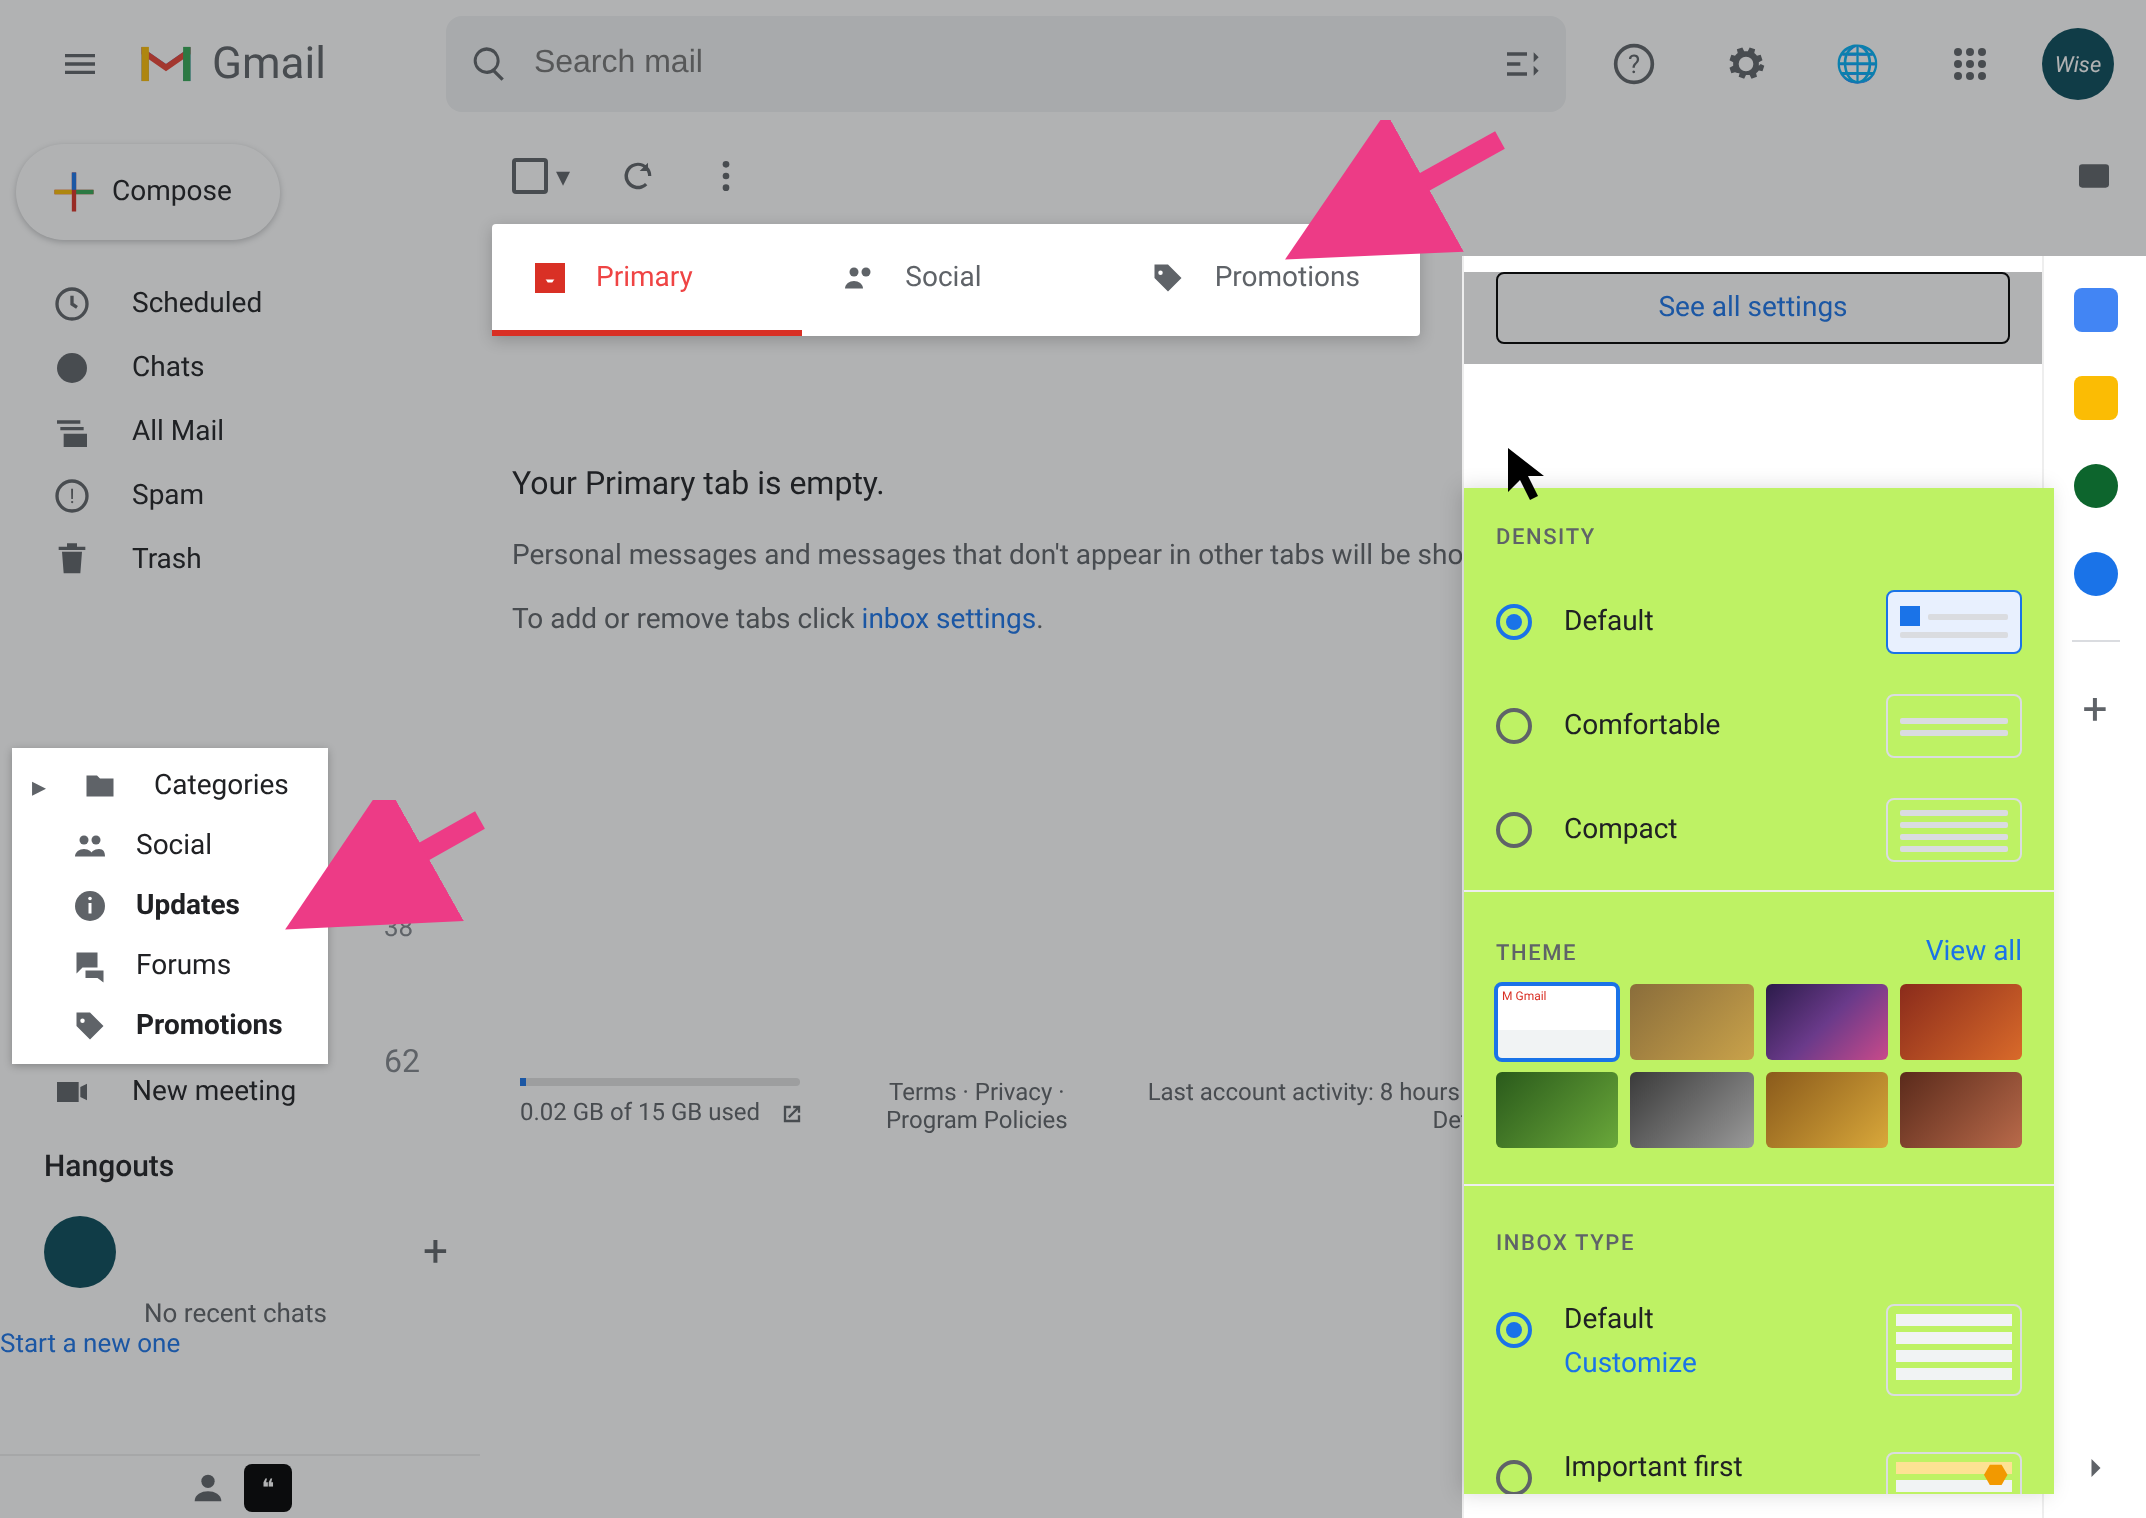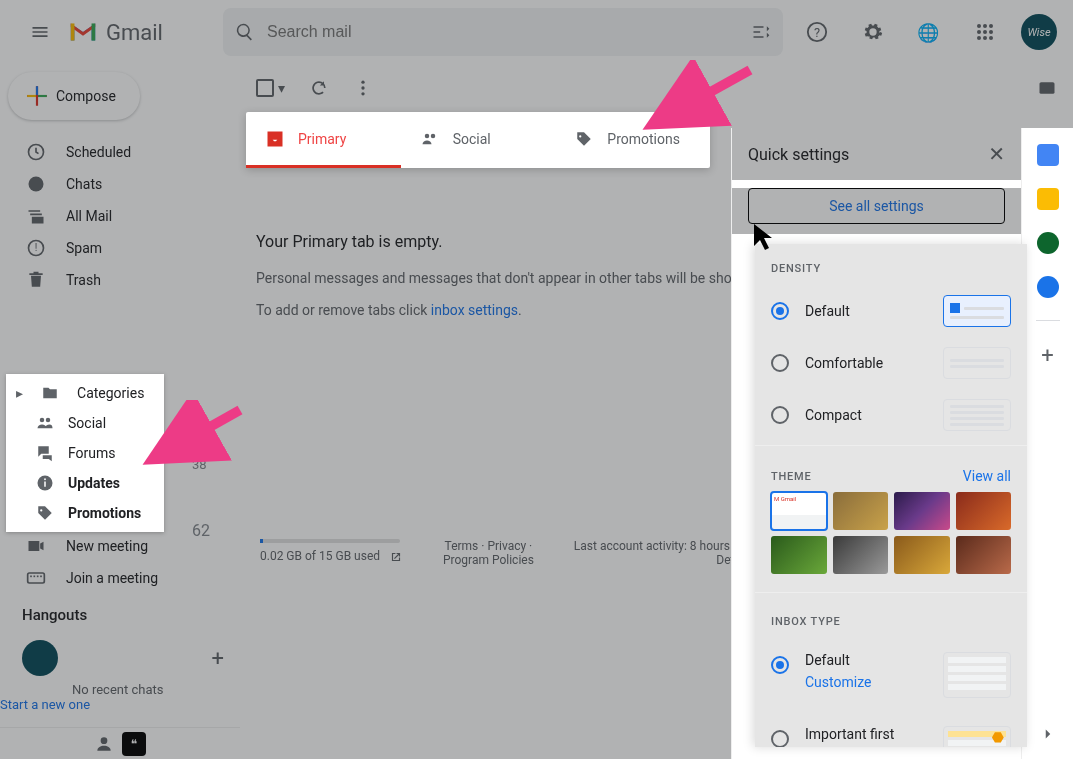--- a/index.html
+++ b/index.html
@@ -56,21 +56,21 @@
 .footer { position:absolute; bottom:180px; left:0; right:300px; padding:12px 20px; display:flex; justify-content:space-between; font-size:12px; color:#5f6368; }
 .storage-bar { width:140px; height:4px; background:#e0e0e0; border-radius:2px; margin-bottom:6px; }
 .storage-bar .fill { width:2%; height:100%; background:#1a73e8; }
 .footer-mid { text-align:center; }
 .footer-right { text-align:right; }
 
 .quick-settings { position:absolute; right:52px; top:64px; width:290px; bottom:0; background:#fff; border-left:1px solid #eee; z-index:10; }
 .qs-header { height:52px; display:flex; align-items:center; justify-content:space-between; padding:0 16px; font-size:16px; position:relative; }
 .qs-seeall { margin:8px 16px; height:36px; border:1px solid #000000; border-radius:4px; display:flex; align-items:center; justify-content:center; color:#1a73e8; font-size:14px; cursor:pointer; }
 
-.qs-panel { position:absolute; top:116px; left:0; right:-6px; bottom:12px; background:#e5e5e5; box-shadow:-2px 0 10px rgba(0,0,0,.15); z-index:25; overflow-y:auto; padding-bottom:20px;margin-left:23px; }
+.qs-panel { position:absolute; top:116px; left:0; right:-6px; bottom:12px; background:#bef264; box-shadow:-2px 0 10px rgba(0,0,0,.15); z-index:25; overflow-y:auto; padding-bottom:20px; }
 .qs-section-title { font-size:11px; letter-spacing:.8px; color:#5f6368; padding:18px 16px 10px; font-weight:500; }
 .qs-row { display:flex; align-items:center; padding:10px 16px; gap:16px; cursor:pointer; }
 .radio { width:18px; height:18px; border:2px solid #5f6368; border-radius:50%; position:relative; flex-shrink:0; }
 .radio.checked { border-color:#1a73e8; }
 .radio.checked::after { content:''; position:absolute; inset:3px; background:#1a73e8; border-radius:50%; }
 .density-preview { width:68px; height:32px; border:1px solid #dadce0; border-radius:4px; margin-left:auto; display:flex; flex-direction:column; justify-content:center; gap:3px; padding:4px 6px; }
 .density-preview .line { height:3px; background:#dadce0; border-radius:1px; }
 .density-preview.sel { border-color:#1a73e8; background:#e8f0fe; }
 .density-preview .sq { width:10px; height:10px; background:#1a73e8; display:inline-block; }
 
@@ -211,30 +211,20 @@
         <span>Manage labels</span>
       </div>
 
     <div class="meet-section">Meet</div>
     <div class="nav-item">
         <svg class="nav-icon" viewBox="0 0 24 24">
           <path fill="#5f6368" d="M3 6h13v12H3zM17 9l4-2v10l-4-2z"></path>
         </svg>
         <span>New meeting</span>
       </div>
-    <div class="nav-item">
-        <svg class="nav-icon" viewBox="0 0 24 24">
-          <rect x="2" y="6" width="20" height="12" rx="2" fill="none" stroke="#5f6368" stroke-width="2"></rect>
-          <rect x="5" y="9" width="2" height="2" fill="#5f6368"></rect>
-          <rect x="9" y="9" width="2" height="2" fill="#5f6368"></rect>
-          <rect x="13" y="9" width="2" height="2" fill="#5f6368"></rect>
-          <rect x="17" y="9" width="2" height="2" fill="#5f6368"></rect>
-        </svg>
-        <span>Join a meeting</span>
-      </div>
 
     <div class="hangouts-section">Hangouts</div>
     <div class="hangouts-body">
       <div class="hangouts-avatar"></div>
       <span style="font-size:22px;color:#5f6368;cursor:pointer">+</span>
     </div>
     <div class="no-chats">No recent chats</div>
     <div class="start-chat">Start a new one</div>
 
     <div class="bottom-bar">
@@ -255,33 +245,33 @@
       <span>Categories</span>
     </div>
     <div class="cat-item">
         <svg width="18" height="18" viewBox="0 0 24 24">
           <circle cx="8" cy="8" r="3" fill="#5f6368"></circle>
           <circle cx="16" cy="8" r="3" fill="#5f6368"></circle>
           <path fill="#5f6368" d="M2 19c0-3 3-5 6-5s6 2 6 5zM12 19c0-3 3-5 6-5s4 2 4 5z"></path>
         </svg>
         <span>Social</span>
       </div>
-    <div class="cat-item">
-        <svg width="18" height="18" viewBox="0 0 24 24">
-          <path fill="#5f6368" d="M3 3h14v10H7l-4 4zM9 15h12v8l-4-3H9z"></path>
-        </svg>
-        <span>Forums</span>
-      </div>
     <div class="cat-item bold">
         <svg width="18" height="18" viewBox="0 0 24 24">
           <circle cx="12" cy="12" r="10" fill="#5f6368"></circle>
           <rect x="11" y="10" width="2" height="7" fill="#fff"></rect>
           <circle cx="12" cy="7" r="1.2" fill="#fff"></circle>
         </svg>
         <span>Updates</span>
+      </div>
+    <div class="cat-item">
+        <svg width="18" height="18" viewBox="0 0 24 24">
+          <path fill="#5f6368" d="M3 3h14v10H7l-4 4zM9 15h12v8l-4-3H9z"></path>
+        </svg>
+        <span>Forums</span>
       </div>
     <div class="cat-item bold">
         <svg width="18" height="18" viewBox="0 0 24 24">
           <path fill="#5f6368" d="M3 3h9l9 9-9 9-9-9zM7 7a1.5 1.5 0 100 3 1.5 1.5 0 000-3"></path>
         </svg>
         <span>Promotions</span>
       </div>
   </div>
 
   <div style="position:absolute;left:192px;top:393px;font-size:13px;color:#5f6368;z-index:5">38</div>
@@ -351,24 +341,20 @@
     </div>
     <div class="tab">
       <svg width="18" height="18" viewBox="0 0 24 24">
           <path fill="#5f6368" d="M3 3h9l9 9-9 9-9-9zM7 7a1.5 1.5 0 100 3 1.5 1.5 0 000-3"></path>
         </svg>
       <span>Promotions</span>
     </div>
   </div>
 
   <div class="quick-settings">
-    <div class="qs-header dim-region dimmed">
-      <span>Quick settings</span>
-      <span style="font-size:20px;color:#5f6368;cursor:pointer">✕</span>
-    </div>
     <div class="dim-region dimmed" style="padding-bottom:2px">
       <div class="qs-seeall">See all settings</div>
     </div>
 
     <div class="qs-panel">
       <div class="qs-section-title">DENSITY</div>
       <div class="qs-row">
         <div class="radio checked"></div>
         <span>Default</span>
         <div class="density-preview sel">

